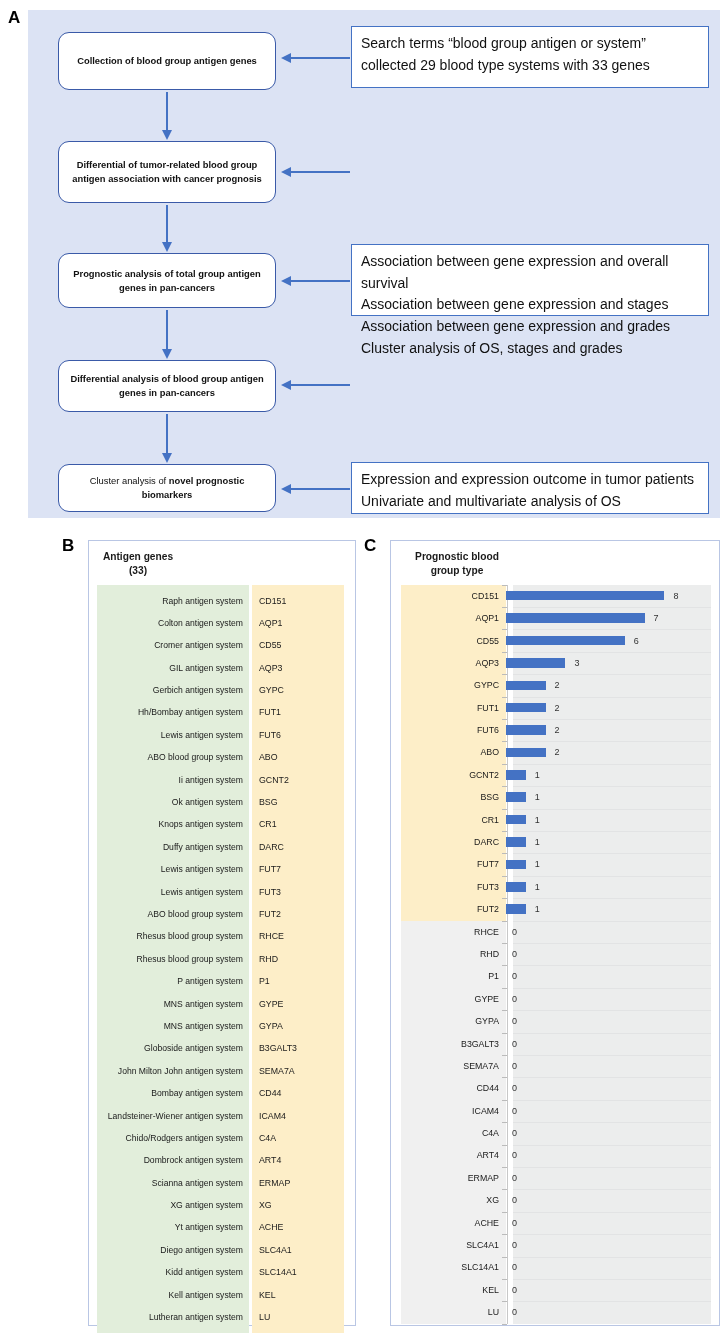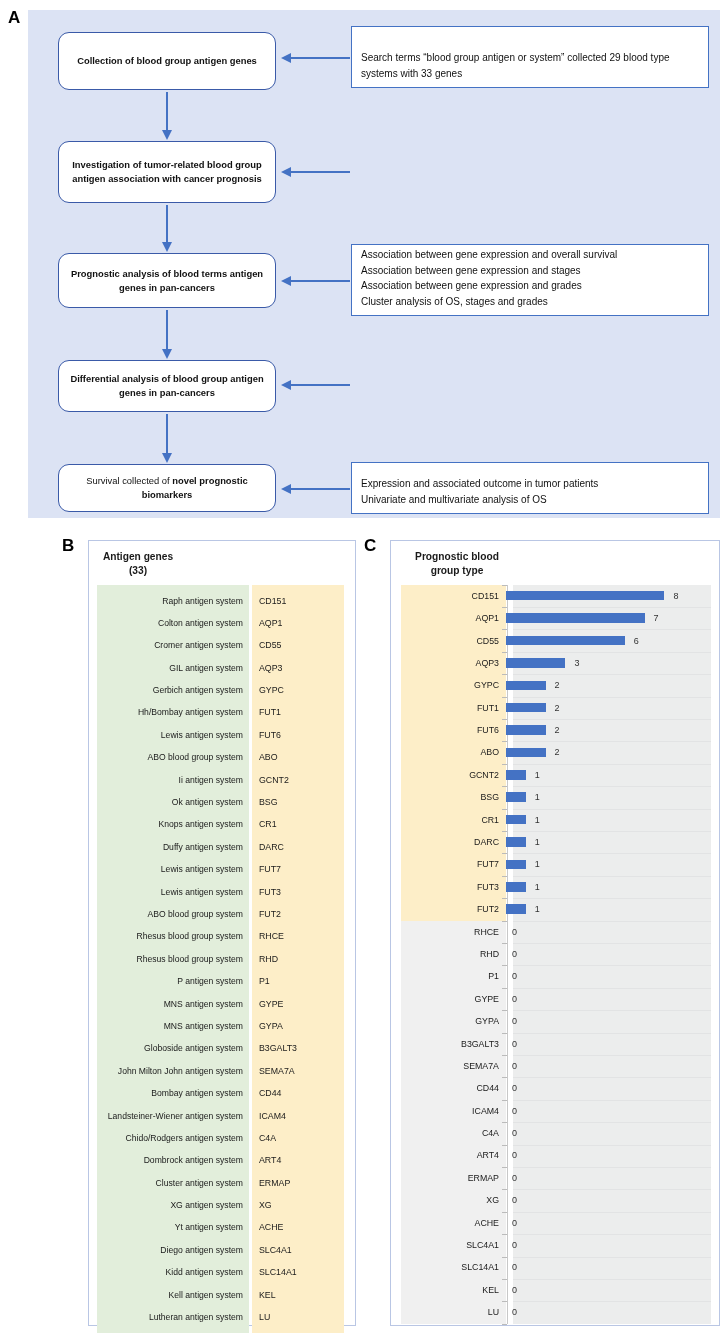--- a/index.html
+++ b/index.html
@@ -46,22 +46,22 @@
     padding: 3px 8px;
     color: #111;
   }
   .flowbox .light { font-weight: normal; }
 
   .descbox {
     position: absolute;
     background: #ffffff;
     border: 1.1px solid #4472c4;
     display: flex;
-    align-items: flex-end;
-    font-size: 10px;
+    align-items: flex-start;
+    font-size: 14px;
     line-height: 1.55;
     padding: 6px 9px;
     color: #111;
   }
   .descbox .lines { white-space: pre-line; }
 
   
   .arrow-h {
     position: absolute;
     height: 2px;
@@ -260,50 +260,50 @@
   <div class="flowbox" style="left:30px; top:22px; width:218px; height:58px;">
     <span>Collection of blood group antigen genes</span>
   </div>
   <div class="descbox" style="left:323px; top:16px; width:358px; height:62px;">
     <span class="lines">Search terms “blood group antigen or system” collected 29 blood type systems with 33 genes</span>
   </div>
   <div class="arrow-h" style="left:262px; top:47px; width:60px;"></div>
   <div class="arrow-v" style="left:138px; top:82px; height:39px;"></div>
 
   <div class="flowbox" style="left:30px; top:131px; width:218px; height:62px;">
-    <span>Investigation of tumor-related blood group antigen association with cancer prognosis</span>
+    <span>Differential of tumor-related blood group antigen association with cancer prognosis</span>
   </div>
   <div class="arrow-h" style="left:262px; top:161px; width:60px;"></div>
   <div class="arrow-v" style="left:138px; top:195px; height:38px;"></div>
 
   <div class="flowbox" style="left:30px; top:243px; width:218px; height:55px;">
-    <span>Prognostic analysis of blood terms antigen genes in pan-cancers</span>
+    <span>Prognostic analysis of total group antigen genes in pan-cancers</span>
   </div>
   <div class="descbox" style="left:323px; top:234px; width:358px; height:72px;">
     <span class="lines">Association between gene expression and overall survival
 Association between gene expression and stages
 Association between gene expression and grades
 Cluster analysis of OS, stages and grades</span>
   </div>
   <div class="arrow-h" style="left:262px; top:270px; width:60px;"></div>
   <div class="arrow-v" style="left:138px; top:300px; height:40px;"></div>
 
   <div class="flowbox" style="left:30px; top:350px; width:218px; height:52px;">
     <span>Differential analysis of blood group antigen genes in pan-cancers</span>
   </div>
   <div class="arrow-h" style="left:262px; top:374px; width:60px;"></div>
   <div class="arrow-v" style="left:138px; top:404px; height:40px;"></div>
 
   <div class="flowbox" style="left:30px; top:454px; width:218px; height:48px;">
     <span>
-      <span class="light">Survival collected of </span><span>novel prognostic biomarkers</span>
+      <span class="light">Cluster analysis of </span><span>novel prognostic biomarkers</span>
     </span>
   </div>
   <div class="descbox" style="left:323px; top:452px; width:358px; height:52px;">
-    <span class="lines">Expression and associated outcome in tumor patients
+    <span class="lines">Expression and expression outcome in tumor patients
 Univariate and multivariate analysis of OS</span>
   </div>
   <div class="arrow-h" style="left:262px; top:478px; width:60px;"></div>
 </div>
 
 <div class="panel-letter" id="letter-b">B</div>
 <div id="panel-b">
   <div class="tbl-head">
     <div class="h-gene">
       <div>Antigen genes</div>
@@ -331,21 +331,21 @@
         <div class="cell-sys">Rhesus blood group system</div>
         <div class="cell-sys">P antigen system</div>
         <div class="cell-sys">MNS antigen system</div>
         <div class="cell-sys">MNS antigen system</div>
         <div class="cell-sys">Globoside antigen system</div>
         <div class="cell-sys">John Milton John antigen system</div>
         <div class="cell-sys">Bombay antigen system</div>
         <div class="cell-sys">Landsteiner-Wiener antigen system</div>
         <div class="cell-sys">Chido/Rodgers antigen system</div>
         <div class="cell-sys">Dombrock antigen system</div>
-        <div class="cell-sys">Cluster antigen system</div>
+        <div class="cell-sys">Scianna antigen system</div>
         <div class="cell-sys">XG antigen system</div>
         <div class="cell-sys">Yt antigen system</div>
         <div class="cell-sys">Diego antigen system</div>
         <div class="cell-sys">Kidd antigen system</div>
         <div class="cell-sys">Kell antigen system</div>
         <div class="cell-sys">Lutheran antigen system</div>
       </div>
     <div class="col-gene" id="col-genes">
         <div class="cell-gene">CD151</div>
         <div class="cell-gene">AQP1</div>

